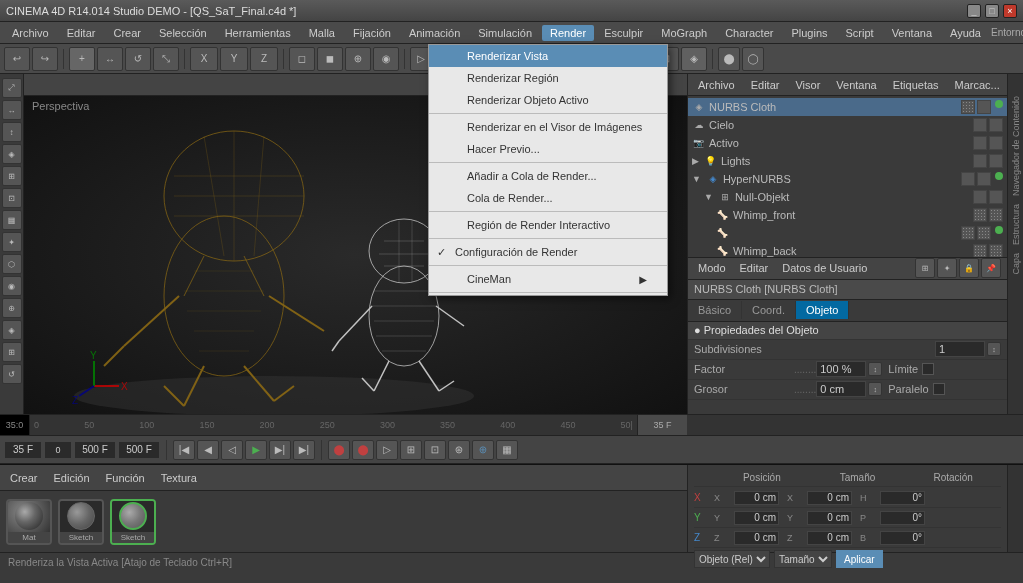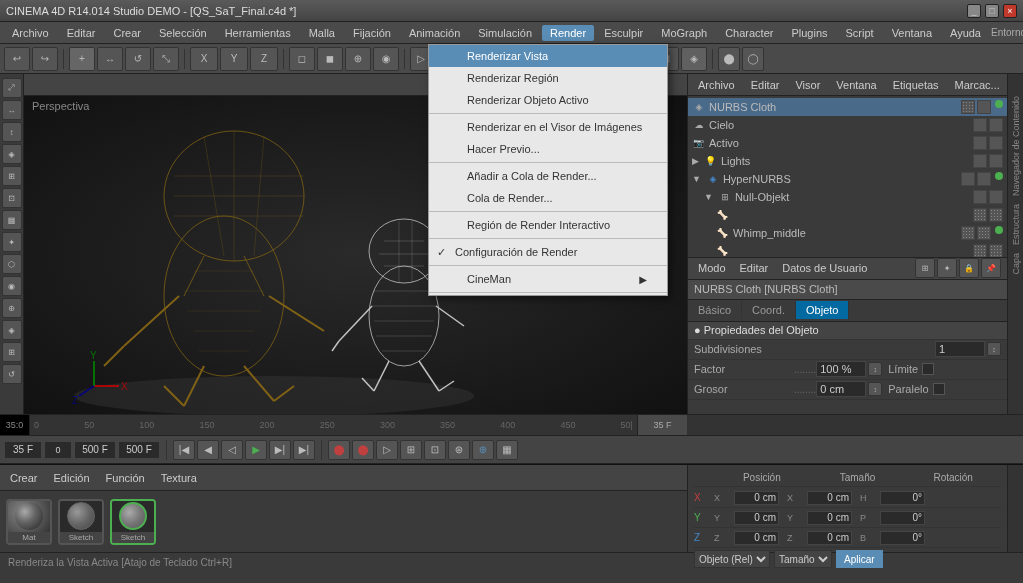--- a/index.html
+++ b/index.html
@@ -783,38 +783,39 @@
         <div class="tree-icon">⊞</div>
         <span class="tree-item-name">Null-Objekt</span>
         <div class="tree-item-icons">
           <div class="tree-tiny-icon"></div>
           <div class="tree-tiny-icon"></div>
         </div>
       </div>
 
       <div class="tree-item tree-indent-2">
         <div class="tree-icon">🦴</div>
+        <span class="tree-item-name">Whimp_front</span>
         <div class="tree-item-icons">
           <div class="tree-tiny-icon tex-dots"></div>
           <div class="tree-tiny-icon tex-dots"></div>
         </div>
       </div>
 
       <div class="tree-item tree-indent-2">
         <div class="tree-icon">🦴</div>
-        <span class="tree-item-name">Whimp_middle</span>
         <div class="tree-item-icons">
           <div class="tree-tiny-icon tex-dots"></div>
           <div class="tree-tiny-icon tex-dots"></div>
           <div class="green-dot" style="margin-left:2px;"></div>
         </div>
       </div>
 
       <div class="tree-item tree-indent-2">
         <div class="tree-icon">🦴</div>
+        <span class="tree-item-name">Whimp_back</span>
         <div class="tree-item-icons">
           <div class="tree-tiny-icon tex-dots"></div>
           <div class="tree-tiny-icon tex-dots"></div>
         </div>
       </div>
 
     </div>
 
     <div class="right-panel-bottom">
       <div class="attr-header">

